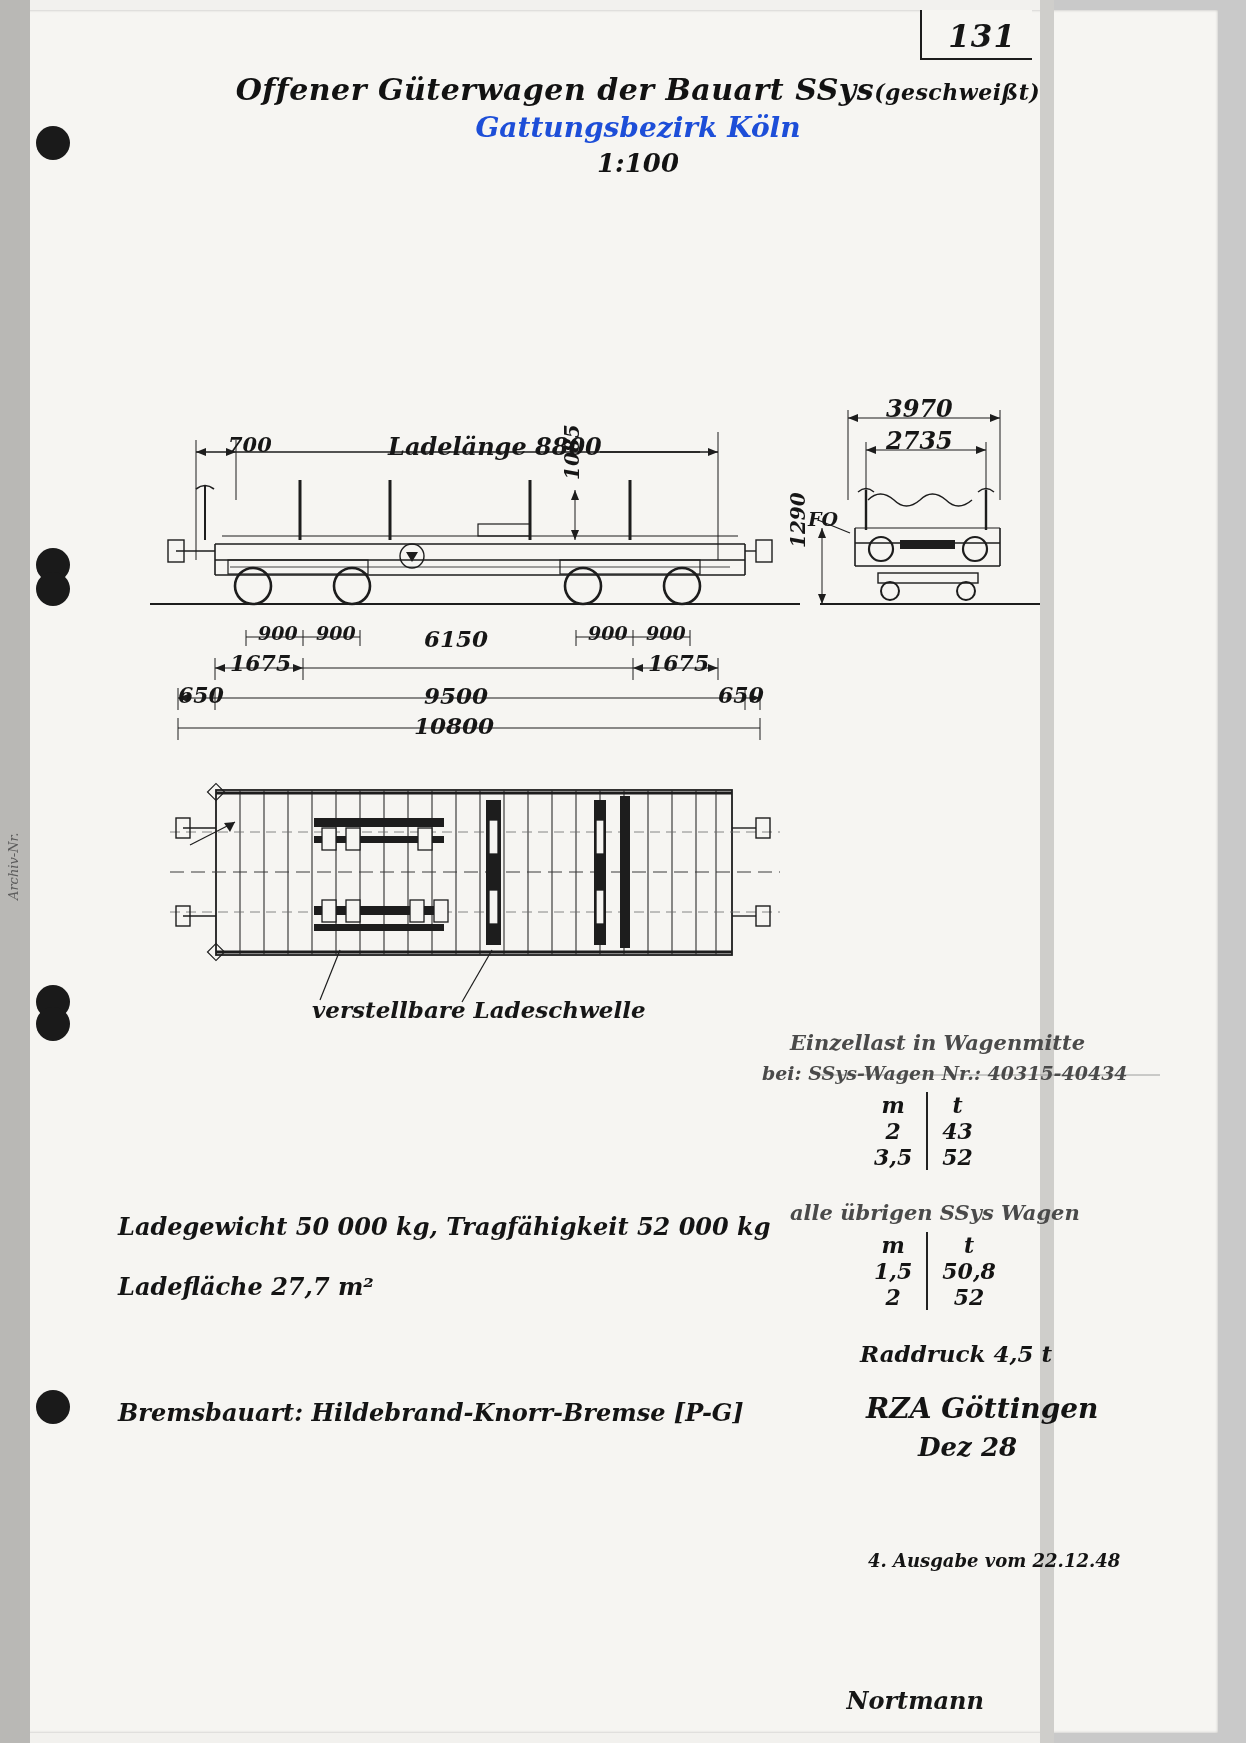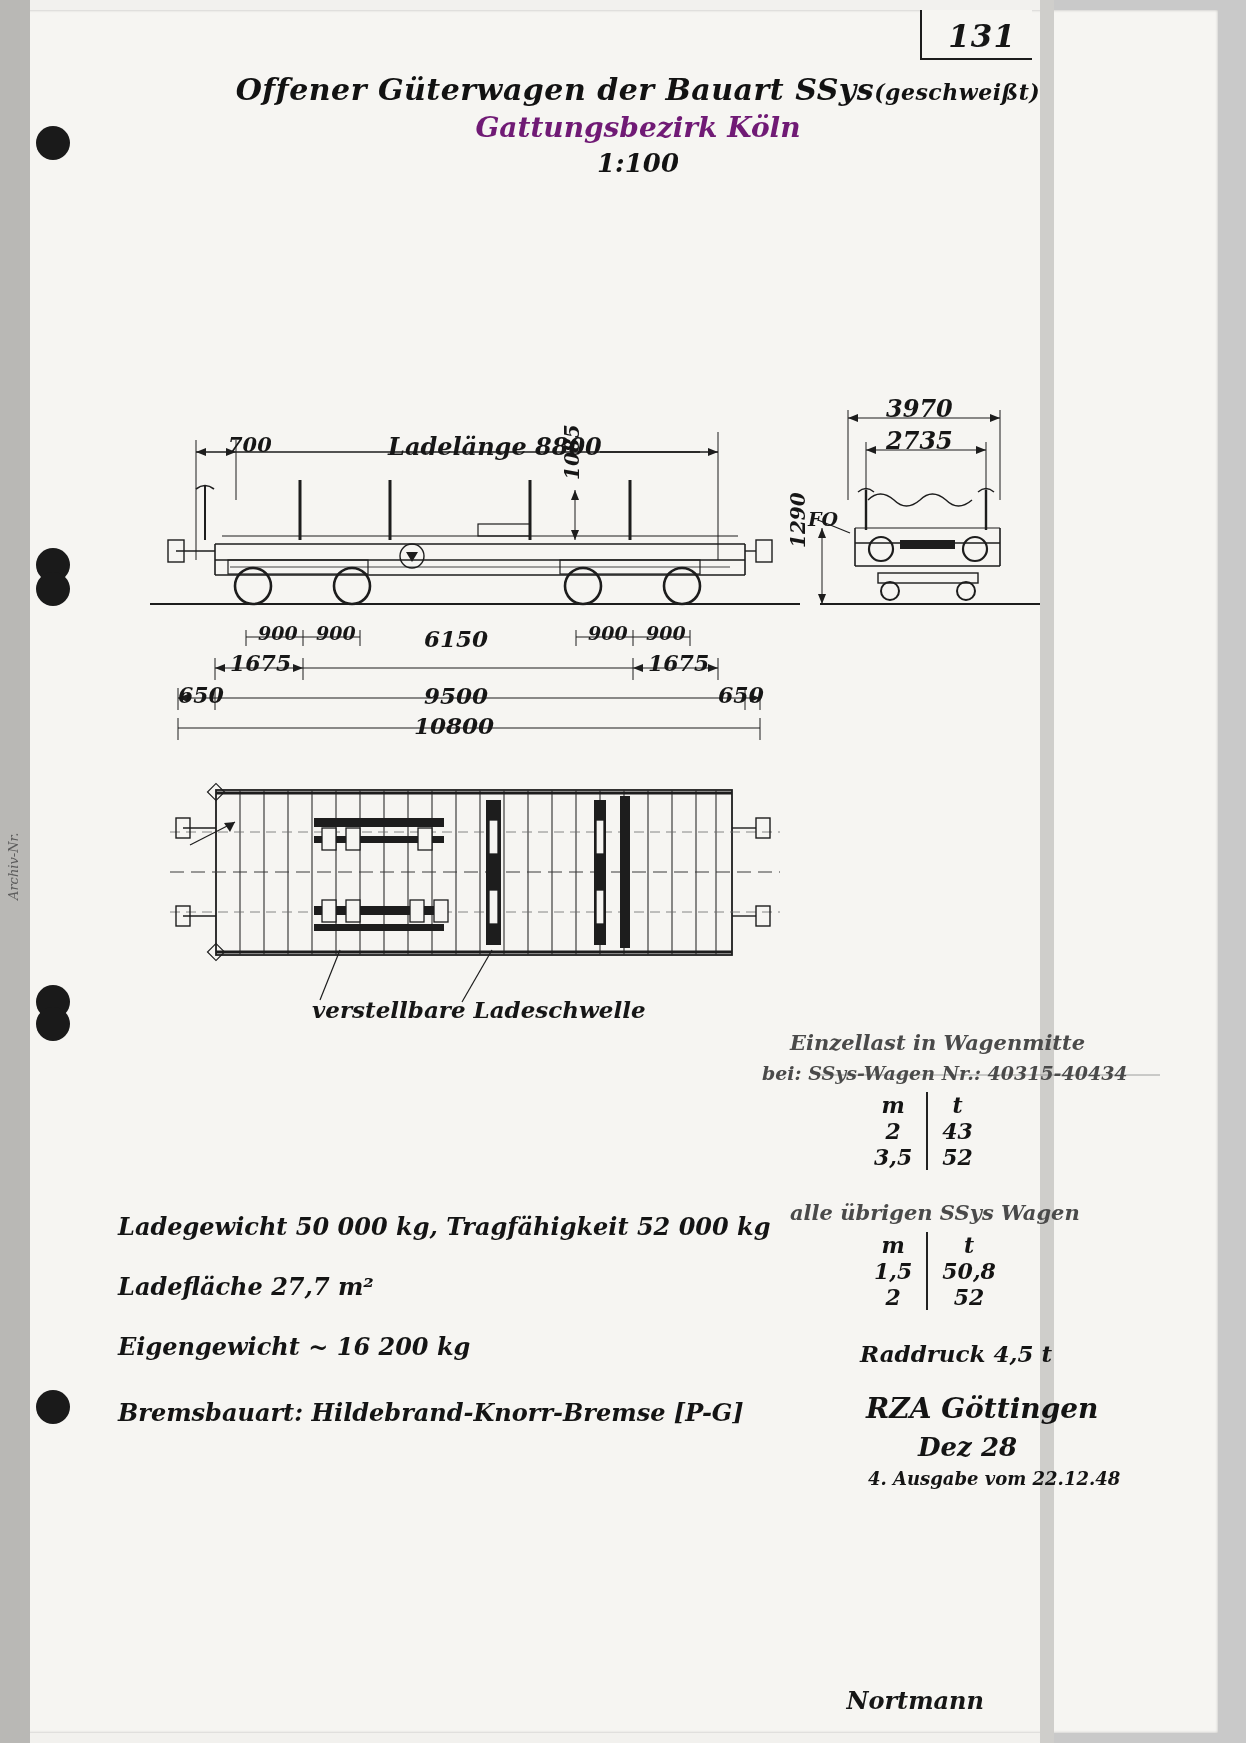--- a/index.html
+++ b/index.html
@@ -55,21 +55,21 @@
   
   .title-wrap{position:absolute;left:0;top:72px;width:1196px;text-align:center;padding-left:40px;}
   .t1{
     font-family:"DejaVu Serif", serif;font-style:italic;font-weight:700;
     font-size:30px;color:#121212;letter-spacing:.5px;
     white-space:nowrap;
   }
   .t1 .small{font-size:22px;font-weight:600;}
   .t2{
     font-family:"DejaVu Serif", serif;font-style:italic;font-weight:700;
-    font-size:28px;color:#701a75;margin-top:4px;
+    font-size:28px;color:#1d4ed8;margin-top:4px;
   }
   .t3{
     font-family:"DejaVu Serif", serif;font-style:italic;font-weight:700;
     font-size:26px;color:#121212;margin-top:4px;
   }
 
   
   .lbl{
     position:absolute;
     font-family:"DejaVu Serif", serif;
@@ -355,21 +355,20 @@
 
   <div class="lbl" style="left:886px;top:394px;font-size:24px;">3970</div>
   <div class="lbl" style="left:886px;top:426px;font-size:24px;">2735</div>
   <div class="lbl" style="left:808px;top:508px;font-size:19px;">FO</div>
   <div class="lbl" style="left:786px;top:548px;font-size:20px;transform:rotate(-90deg);transform-origin:left top;">1290</div>
 
   <div class="lbl" style="left:312px;top:996px;font-size:23px;">verstellbare Ladeschwelle</div>
 
   <div class="spec" style="left:118px;top:1212px;">Ladegewicht 50 000 kg, Tragfähigkeit 52 000 kg</div>
   <div class="spec" style="left:118px;top:1272px;">Ladefläche 27,7 m²</div>
-  <div class="spec" style="left:118px;top:1332px;">Eigengewicht ~ 16 200 kg</div>
   <div class="spec" style="left:118px;top:1398px;text-align:center;">Bremsbauart: Hildebrand-Knorr-Bremse [P-G]</div>
 
   <div class="rblock faint" style="left:790px;top:1030px;font-size:21px;">Einzellast in Wagenmitte</div>
   <div class="rblock faint" style="left:762px;top:1062px;font-size:19px;">bei: SSys-Wagen Nr.: 40315-40434</div>
 
   <div style="position:absolute;left:860px;top:1092px;">
     <table class="tbl">
       <tbody>
           <tr>
         <td>m</td>
@@ -405,18 +404,18 @@
         <td class="divider">52</td>
       </tr>
     </tbody>
       </table>
   </div>
 
   <div class="rblock" style="left:860px;top:1340px;font-size:23px;">Raddruck 4,5 t</div>
 
   <div class="rblock" style="left:866px;top:1392px;font-size:28px;">RZA Göttingen</div>
   <div class="rblock" style="left:918px;top:1432px;font-size:26px;">Dez 28</div>
-  <div class="rblock" style="left:868px;top:1468px;font-size:18px;">4. Ausgabe vom 22.12.48</div>
+  <div class="rblock" style="left:868px;top:1550px;font-size:18px;">4. Ausgabe vom 22.12.48</div>
 
   <div class="sig">Nortmann</div>
 
   <div class="vert-note">Archiv-Nr.</div>
 </div>
 
 </body></html>

